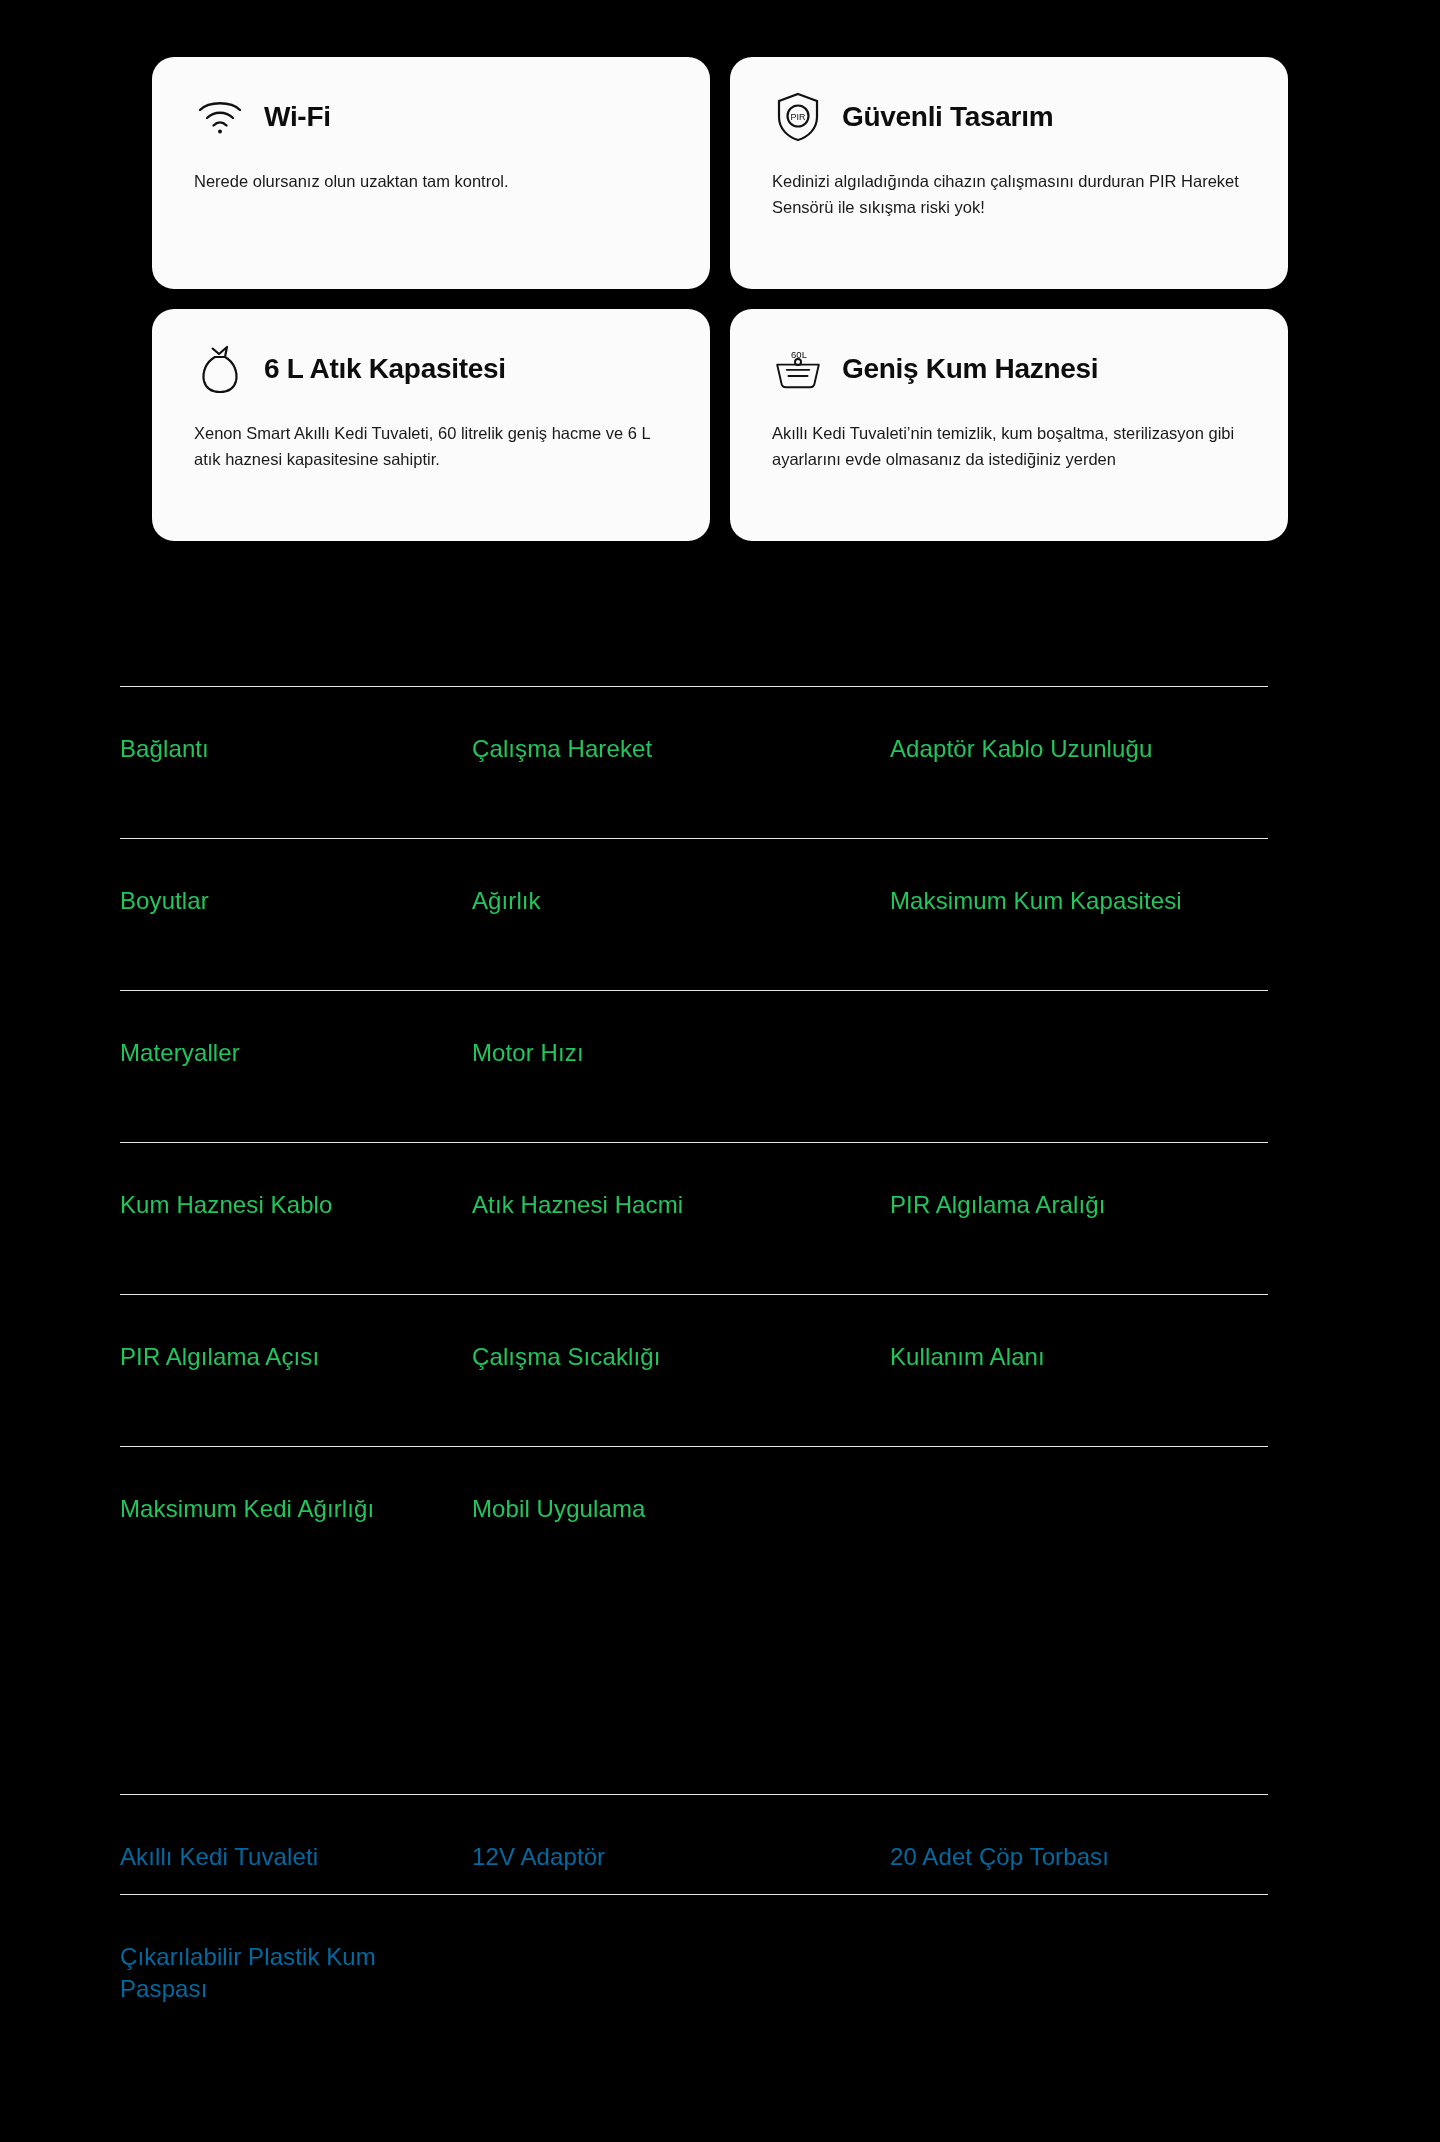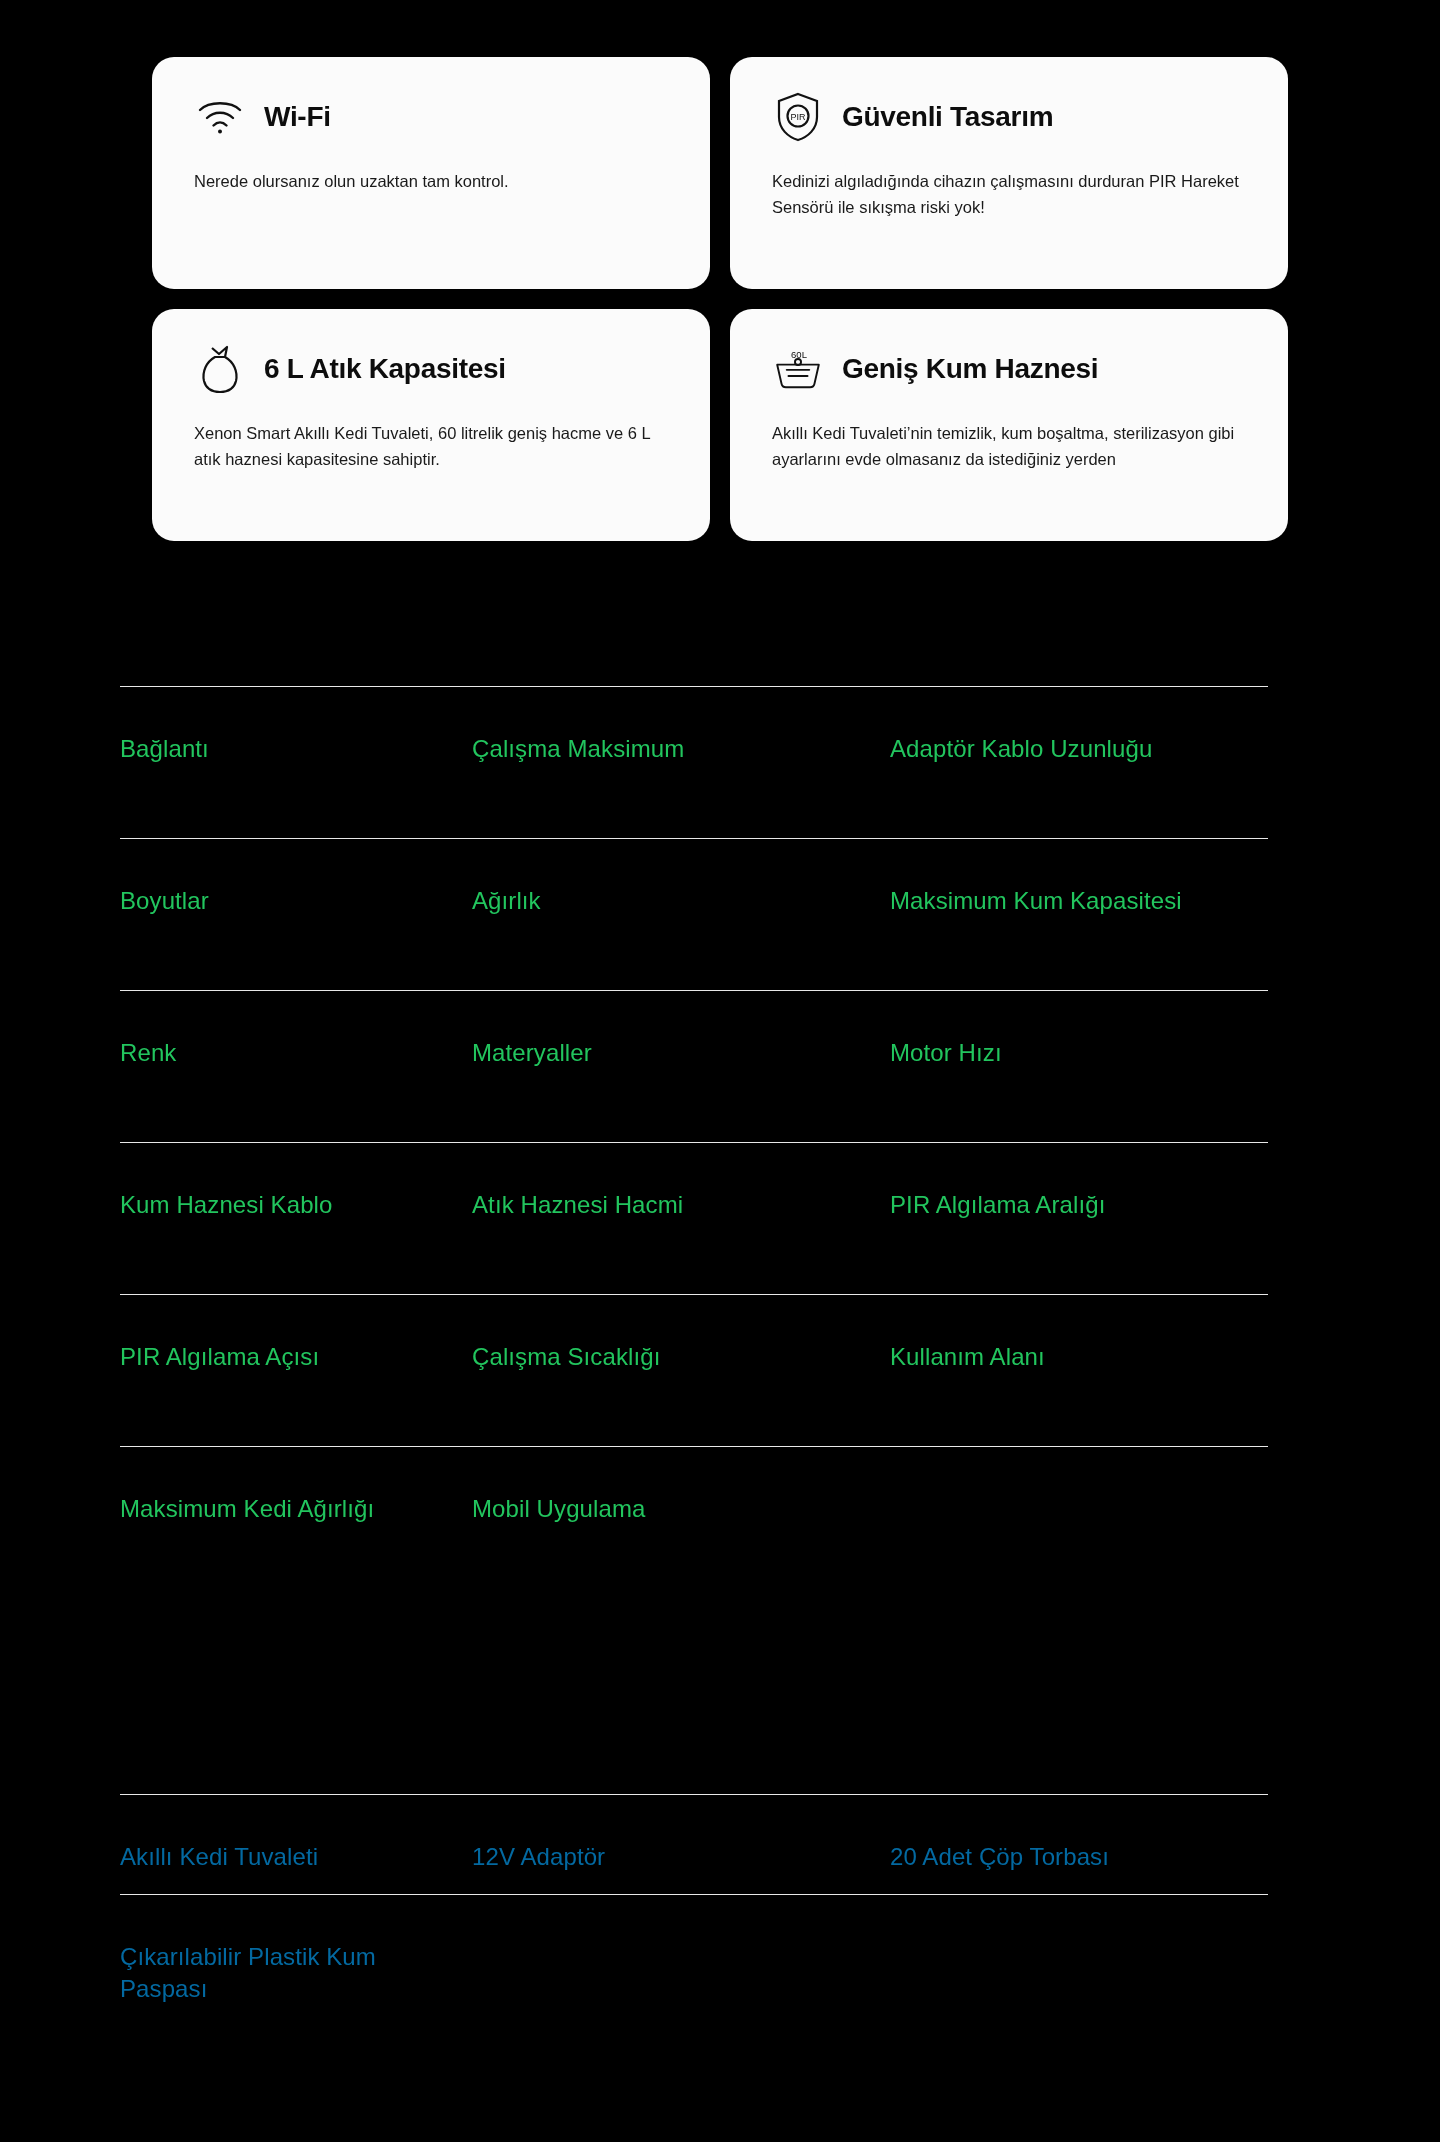--- a/index.html
+++ b/index.html
@@ -191,32 +191,31 @@
       </div>
       <div class="card-body">Akıllı Kedi Tuvaleti’nin temizlik, kum boşaltma, sterilizasyon gibi ayarlarını evde olmasanız da istediğiniz yerden</div>
     </div>
 
   </div>
 
   <div class="specs">
 
     <div class="spec-row">
       <div class="spec-cell">Bağlantı</div>
-      <div class="spec-cell">Çalışma Maksimum</div>
+      <div class="spec-cell">Çalışma Hareket</div>
       <div class="spec-cell">Adaptör Kablo Uzunluğu</div>
     </div>
 
     <div class="spec-row">
       <div class="spec-cell">Boyutlar</div>
       <div class="spec-cell">Ağırlık</div>
       <div class="spec-cell">Maksimum Kum Kapasitesi</div>
     </div>
 
     <div class="spec-row">
-      <div class="spec-cell">Renk</div>
       <div class="spec-cell">Materyaller</div>
       <div class="spec-cell">Motor Hızı</div>
     </div>
 
     <div class="spec-row">
       <div class="spec-cell">Kum Haznesi Kablo</div>
       <div class="spec-cell">Atık Haznesi Hacmi</div>
       <div class="spec-cell">PIR Algılama Aralığı</div>
     </div>
 

